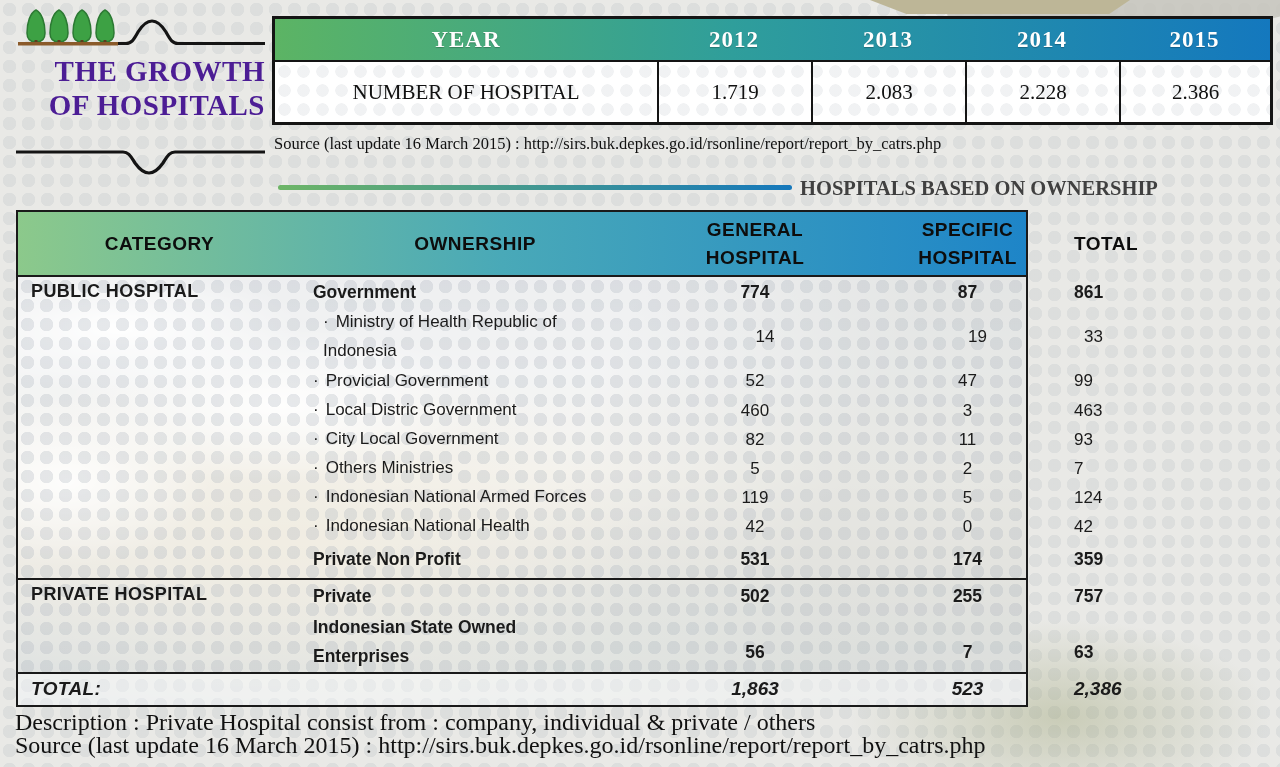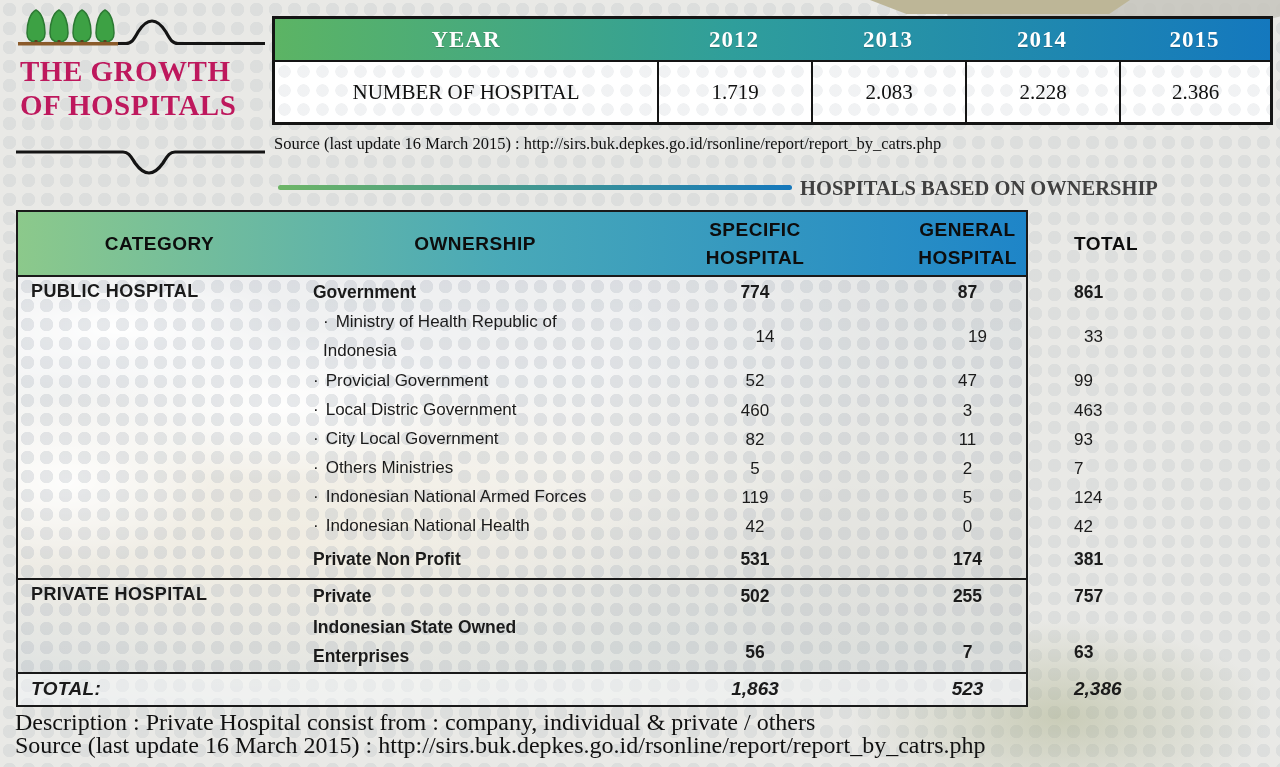--- a/index.html
+++ b/index.html
@@ -17,23 +17,23 @@
   .bg-diag { position:absolute; right:-50px; top:-46px; width:380px; height:96px; z-index:0;
     background: rgba(198,196,188,0.85); transform: rotate(-14deg); }
   .bg-tan { position:absolute; right:150px; top:0; width:260px; height:14px; z-index:0;
     background:#bdb697; clip-path: polygon(0 0, 100% 0, 92% 100%, 14% 100%); }
 
   .layer { position:relative; z-index:1; }
 
   
   .logo { position:absolute; left:8px; top:2px; width:265px; height:180px; }
   .logo svg { position:absolute; left:0; top:0; }
-  .logo-title { position:absolute; left:12px; top:52px; width:245px; text-align:left;
+  .logo-title { position:absolute; left:12px; top:52px; width:245px; text-align:right;
     font-family:"Liberation Serif", serif; font-weight:bold; font-size:29px; line-height:34px;
-    letter-spacing:0.5px; color:#be185d; }
+    letter-spacing:0.5px; color:#4c1d95; }
 
   
   .gtable { position:absolute; left:272px; top:16px; width:1001px; border:3px solid #141414; background:#fff; }
   .gt-header { display:grid; grid-template-columns:382px 154px 154px 154px 1fr; height:43px;
     background:linear-gradient(90deg, var(--header_gradient_start) 0%, #2f9e9b 46%, var(--header_gradient_end) 100%);
     font-family:"Liberation Serif", serif; font-weight:bold; font-size:23px; color:#fff;
     letter-spacing:1px; text-shadow:0 1px 1px rgba(0,0,0,0.25); border-bottom:2px solid #141414; }
   .gt-header > div { display:flex; align-items:center; justify-content:center; }
   .gt-body { display:grid; grid-template-columns:382px 154px 154px 154px 1fr; height:60px;
     font-family:"Liberation Serif", serif; font-size:21px; color:#111;
@@ -156,24 +156,24 @@
 
   <div class="otable layer">
     <div class="o-header">
       <div>
           <span>CATEGORY</span>
         </div>
       <div>
           <span>OWNERSHIP</span>
         </div>
       <div class="wrapcell">
+          <span>GENERAL HOSPITAL</span>
+        </div>
+      <div class="wrapcell">
           <span>SPECIFIC HOSPITAL</span>
-        </div>
-      <div class="wrapcell">
-          <span>GENERAL HOSPITAL</span>
         </div>
       <div>
           <span>TOTAL</span>
         </div>
     </div>
     <div class="o-body">
       <div class="photo-bg"></div>
       <div id="rows-container">
           <div class="o-row row-bold" style="min-height: 31px;">
     <div class="c-cat"><span class="cat-text">PUBLIC HOSPITAL</span></div>
@@ -229,21 +229,21 @@
     <div class="c-own"><span class="own-text">Indonesian National Health</span></div>
     <div class="c-num n-general">42</div>
     <div class="c-num n-specific">0</div>
     <div class="c-num n-total">42</div>
   </div>
           <div class="o-row row-bold" style="min-height: 37px;">
     <div class="c-cat"><span class="cat-text"></span></div>
     <div class="c-own"><span class="own-text">Private Non Profit</span></div>
     <div class="c-num n-general">531</div>
     <div class="c-num n-specific">174</div>
-    <div class="c-num n-total">381</div>
+    <div class="c-num n-total">359</div>
   </div>
           <div class="o-row section-divider row-bold" style="min-height: 35px;">
     <div class="c-cat"><span class="cat-text">PRIVATE HOSPITAL</span></div>
     <div class="c-own"><span class="own-text">Private</span></div>
     <div class="c-num n-general">502</div>
     <div class="c-num n-specific">255</div>
     <div class="c-num n-total">757</div>
   </div>
           <div class="o-row row-bottom row-bold" style="min-height: 57px;">
     <div class="c-cat"><span class="cat-text"></span></div>

